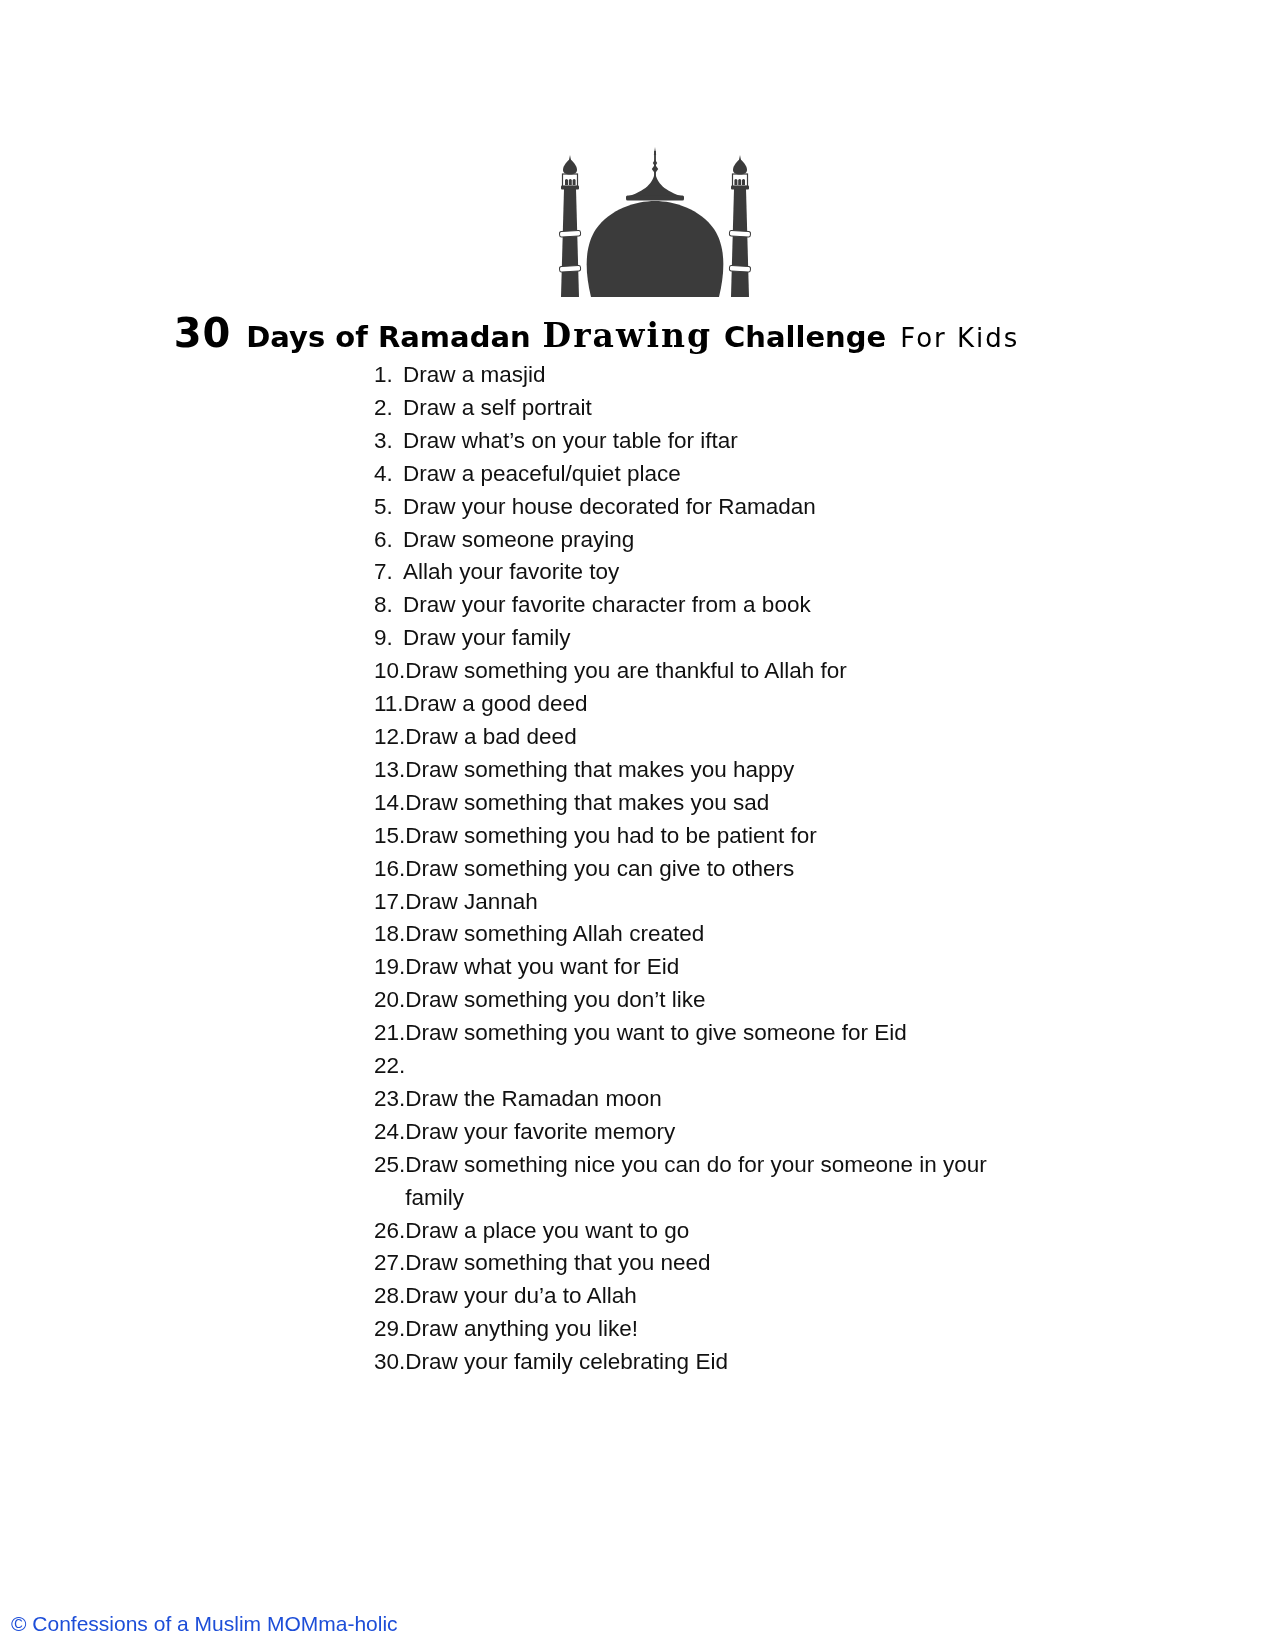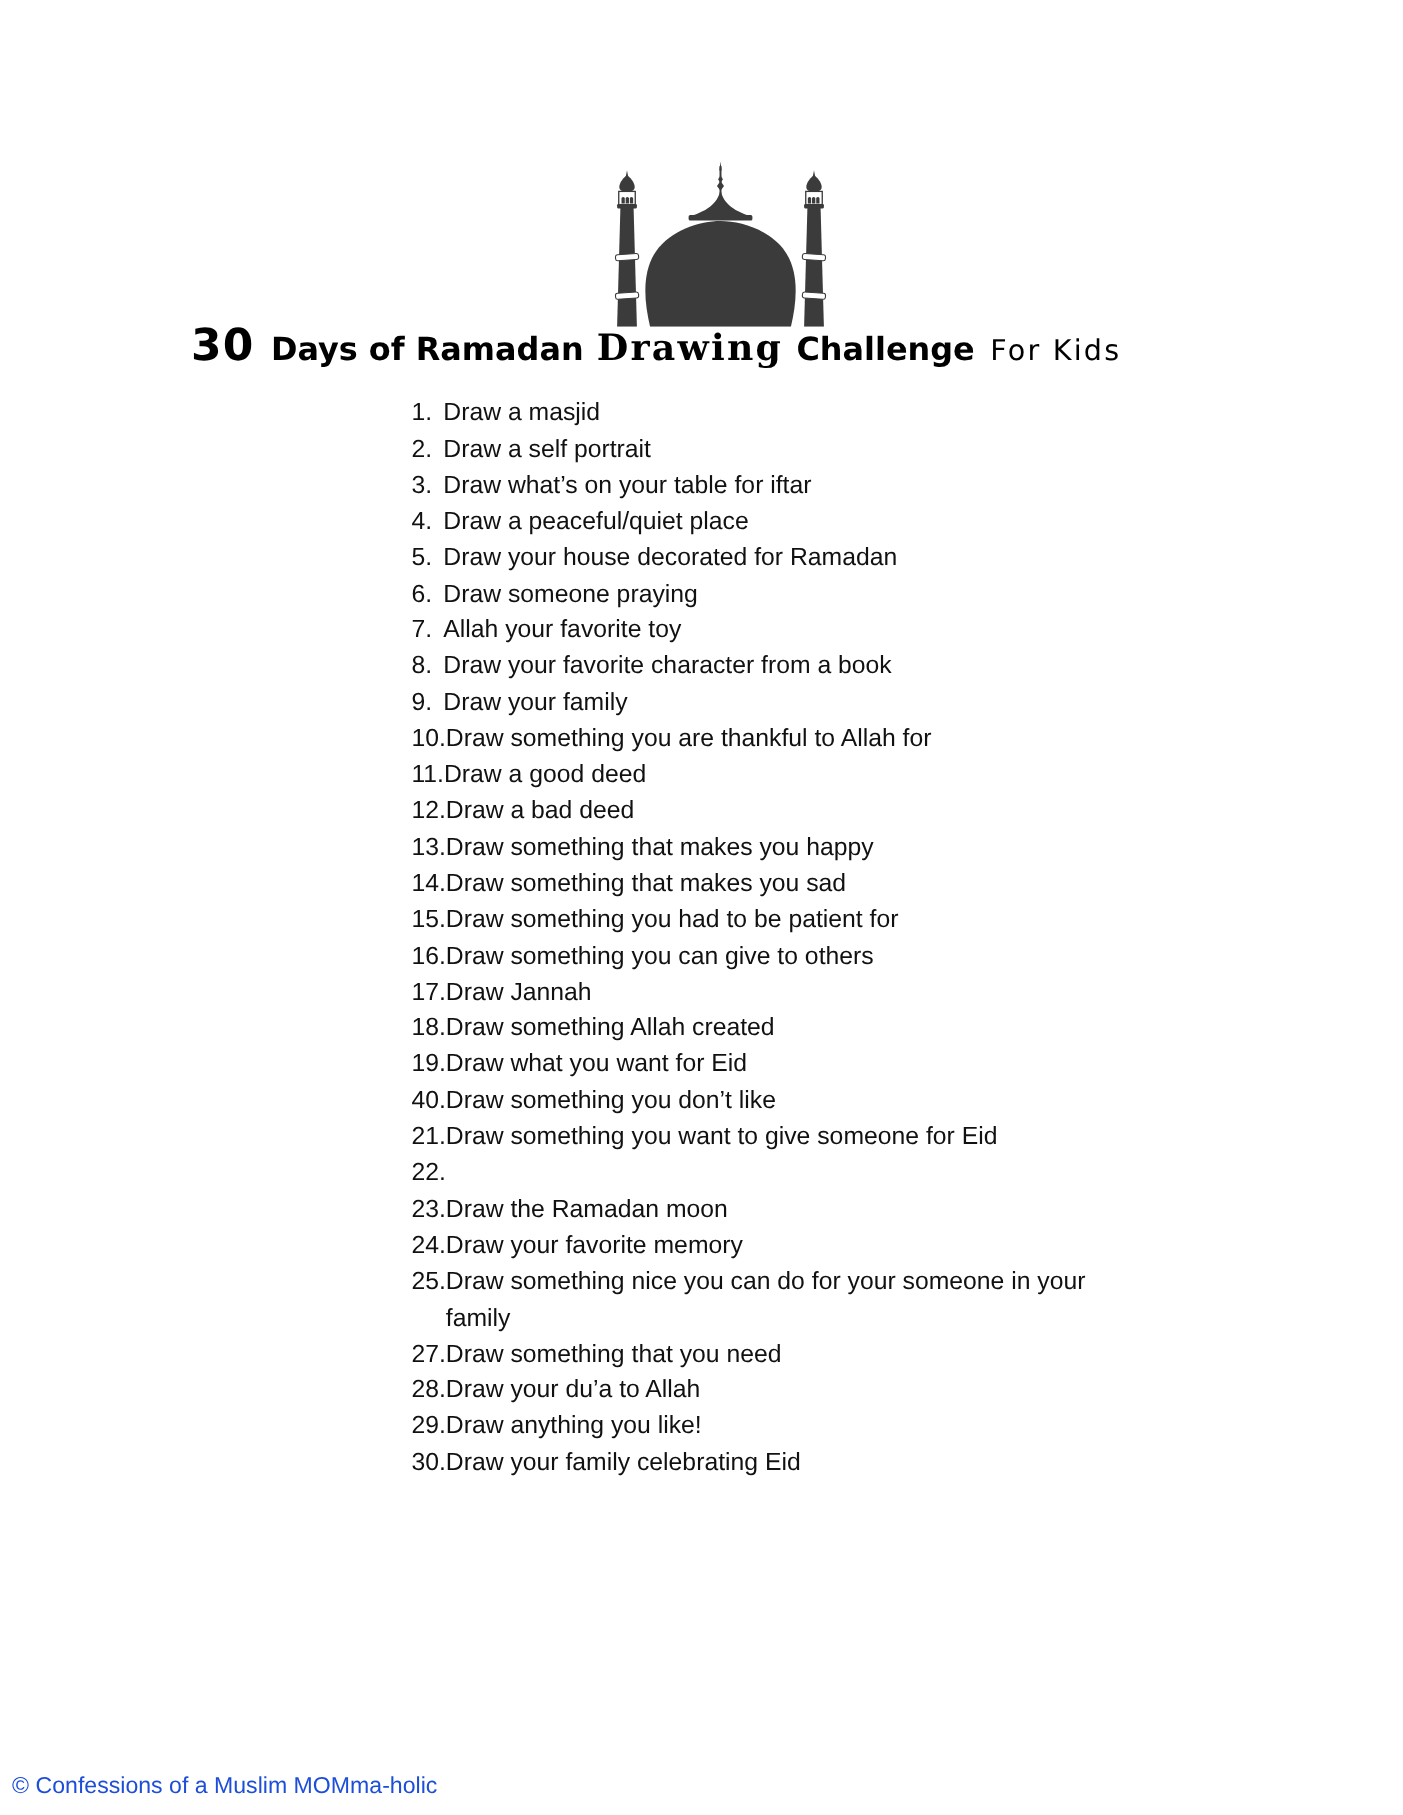--- a/index.html
+++ b/index.html
@@ -15,21 +15,21 @@
   
   .mosque {
     position:absolute;
     left:558px; top:147px;
     width:194px; height:150px;
   }
 
   
   .title {
     position:absolute;
-    top:291px; left:0; width:1193px;
+    top:310px; left:0; width:1193px;
     text-align:center;
     white-space:nowrap;
     color:#000000;
   }
   .title span { display:inline-block; vertical-align:baseline; }
   .t-num  {
     font-family:"DejaVu Sans", sans-serif;
     font-weight:800; font-size:40px; letter-spacing:1px;
     margin-right:8px;
   }
@@ -222,21 +222,21 @@
     <span class="num">18.</span>
     <span class="txt">Draw something Allah created</span>
   </li>
 
   <li class="row">
     <span class="num">19.</span>
     <span class="txt">Draw what you want for Eid</span>
   </li>
 
   <li class="row">
-    <span class="num">40.</span>
+    <span class="num">20.</span>
     <span class="txt">Draw something you don’t like</span>
   </li>
 
   <li class="row">
     <span class="num">21.</span>
     <span class="txt">Draw something you want to give someone for Eid</span>
   </li>
 
   <li class="row">
     <span class="num">22.</span>
@@ -250,20 +250,24 @@
   <li class="row">
     <span class="num">24.</span>
     <span class="txt">Draw your favorite memory</span>
   </li>
 
   <li class="row">
     <span class="num">25.</span>
     <span class="txt">Draw something nice you can do for your someone in your family</span>
   </li>
 
+  <li class="row">
+    <span class="num">26.</span>
+    <span class="txt">Draw a place you want to go</span>
+  </li>
 
   <li class="row">
     <span class="num">27.</span>
     <span class="txt">Draw something that you need</span>
   </li>
 
   <li class="row">
     <span class="num">28.</span>
     <span class="txt">Draw your du’a to Allah</span>
   </li>

